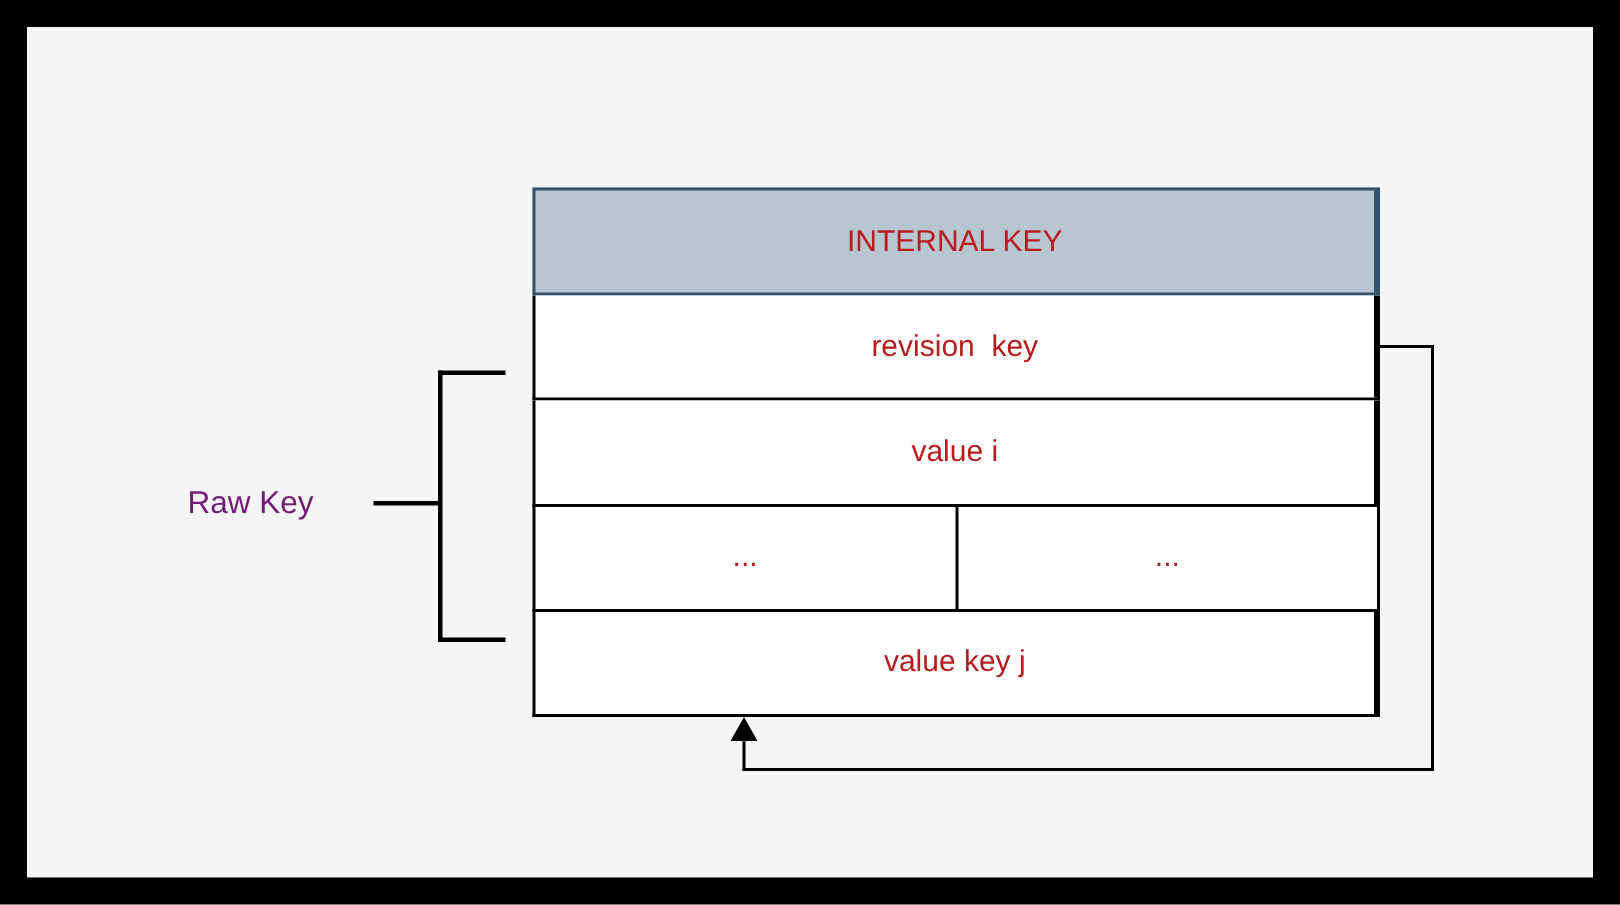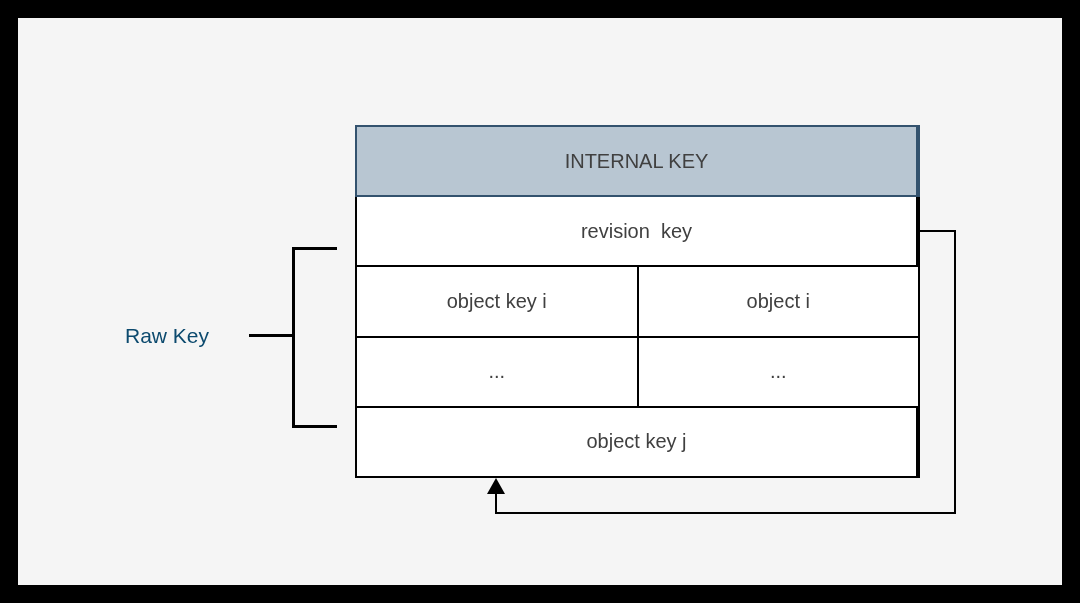--- a/index.html
+++ b/index.html
@@ -38,30 +38,30 @@
     border: 2px solid #000000;
     border-top: none;
   }
   .brow .cell:first-child { border-right: 2px solid #000000; }
   .cell {
     flex: 1 1 0;
     display: flex;
     align-items: center;
     justify-content: center;
     font-size: 20px;
-    color: #404040;
+    color: #b91c1c;
     white-space: pre-wrap;
     box-sizing: border-box;
   }
 
   
   .raw-key-label {
     left: 107px; top: 305px;
     font-size: 21px;
-    color: #0c4a6e;
+    color: #701a75;
     line-height: 26px;
   }
 
   
   .line { background: #000000; }
   .brace-vert   { left: 274px; top: 229px; width: 3px;  height: 181px; }
   .brace-top    { left: 274px; top: 229px; width: 45px; height: 3px; }
   .brace-bottom { left: 274px; top: 407px; width: 45px; height: 3px; }
   .label-dash   { left: 231px; top: 316px; width: 44px; height: 3px; }
 
@@ -84,29 +84,28 @@
   <div class="canvas">
 
     <div class="abs kv-table">
       <div class="trow thead">
         <div class="cell">INTERNAL KEY</div>
       </div>
       <div class="trow brow">
         <div class="cell">revision  key</div>
       </div>
       <div class="trow brow">
-        <div class="cell">object key i</div>
-        <div class="cell">object i</div>
+        <div class="cell">value i</div>
       </div>
       <div class="trow brow">
         <div class="cell">...</div>
         <div class="cell">...</div>
       </div>
       <div class="trow brow">
-        <div class="cell">object key j</div>
+        <div class="cell">value key j</div>
       </div>
     </div>
 
     <div class="abs raw-key-label">Raw Key</div>
     <div class="abs line label-dash"></div>
     <div class="abs line brace-vert"></div>
     <div class="abs line brace-top"></div>
     <div class="abs line brace-bottom"></div>
 
     <div class="abs line conn-right"></div>

